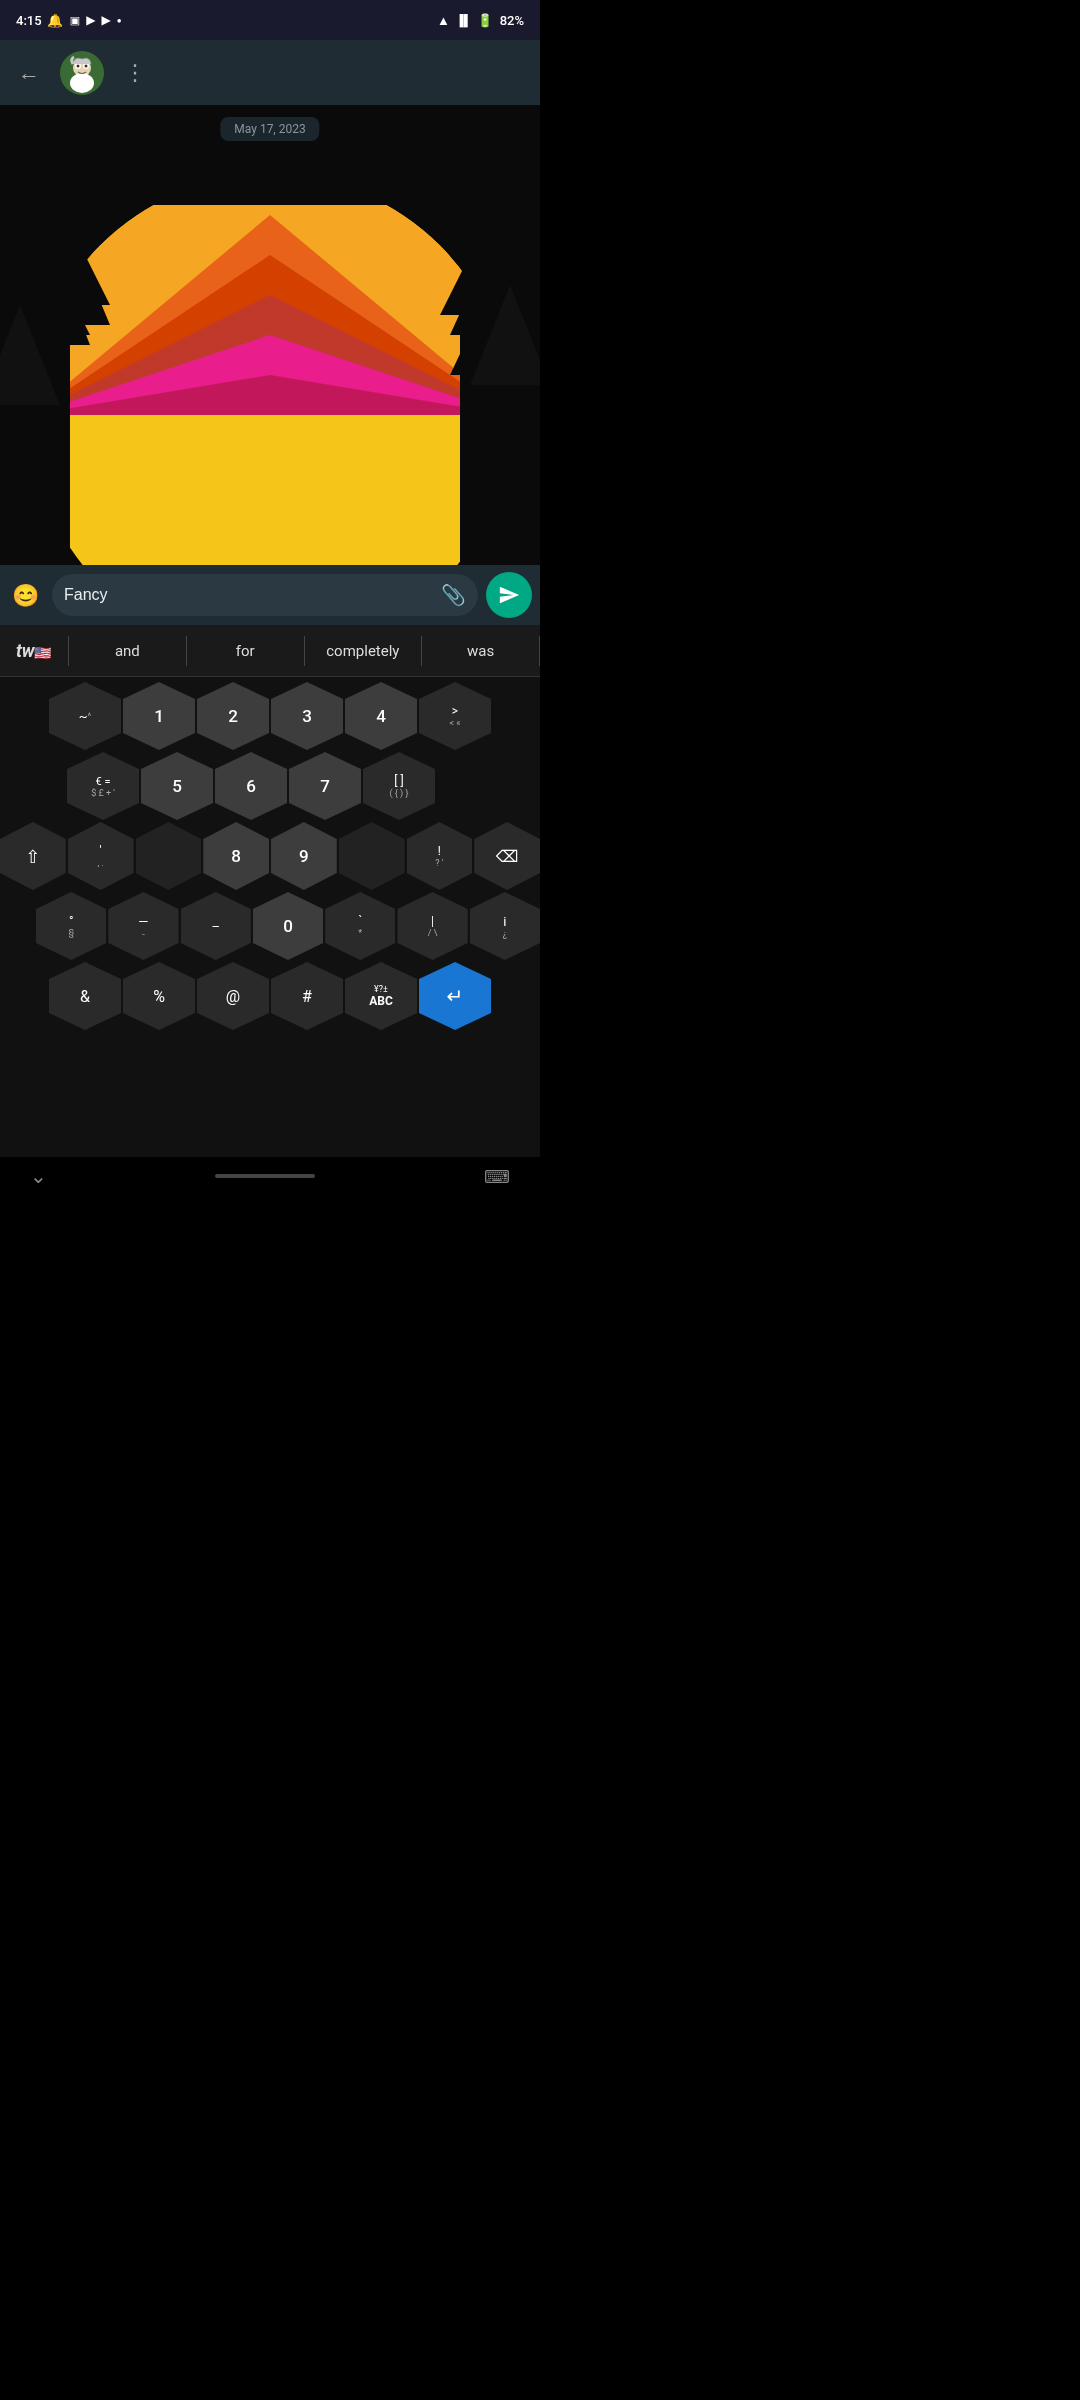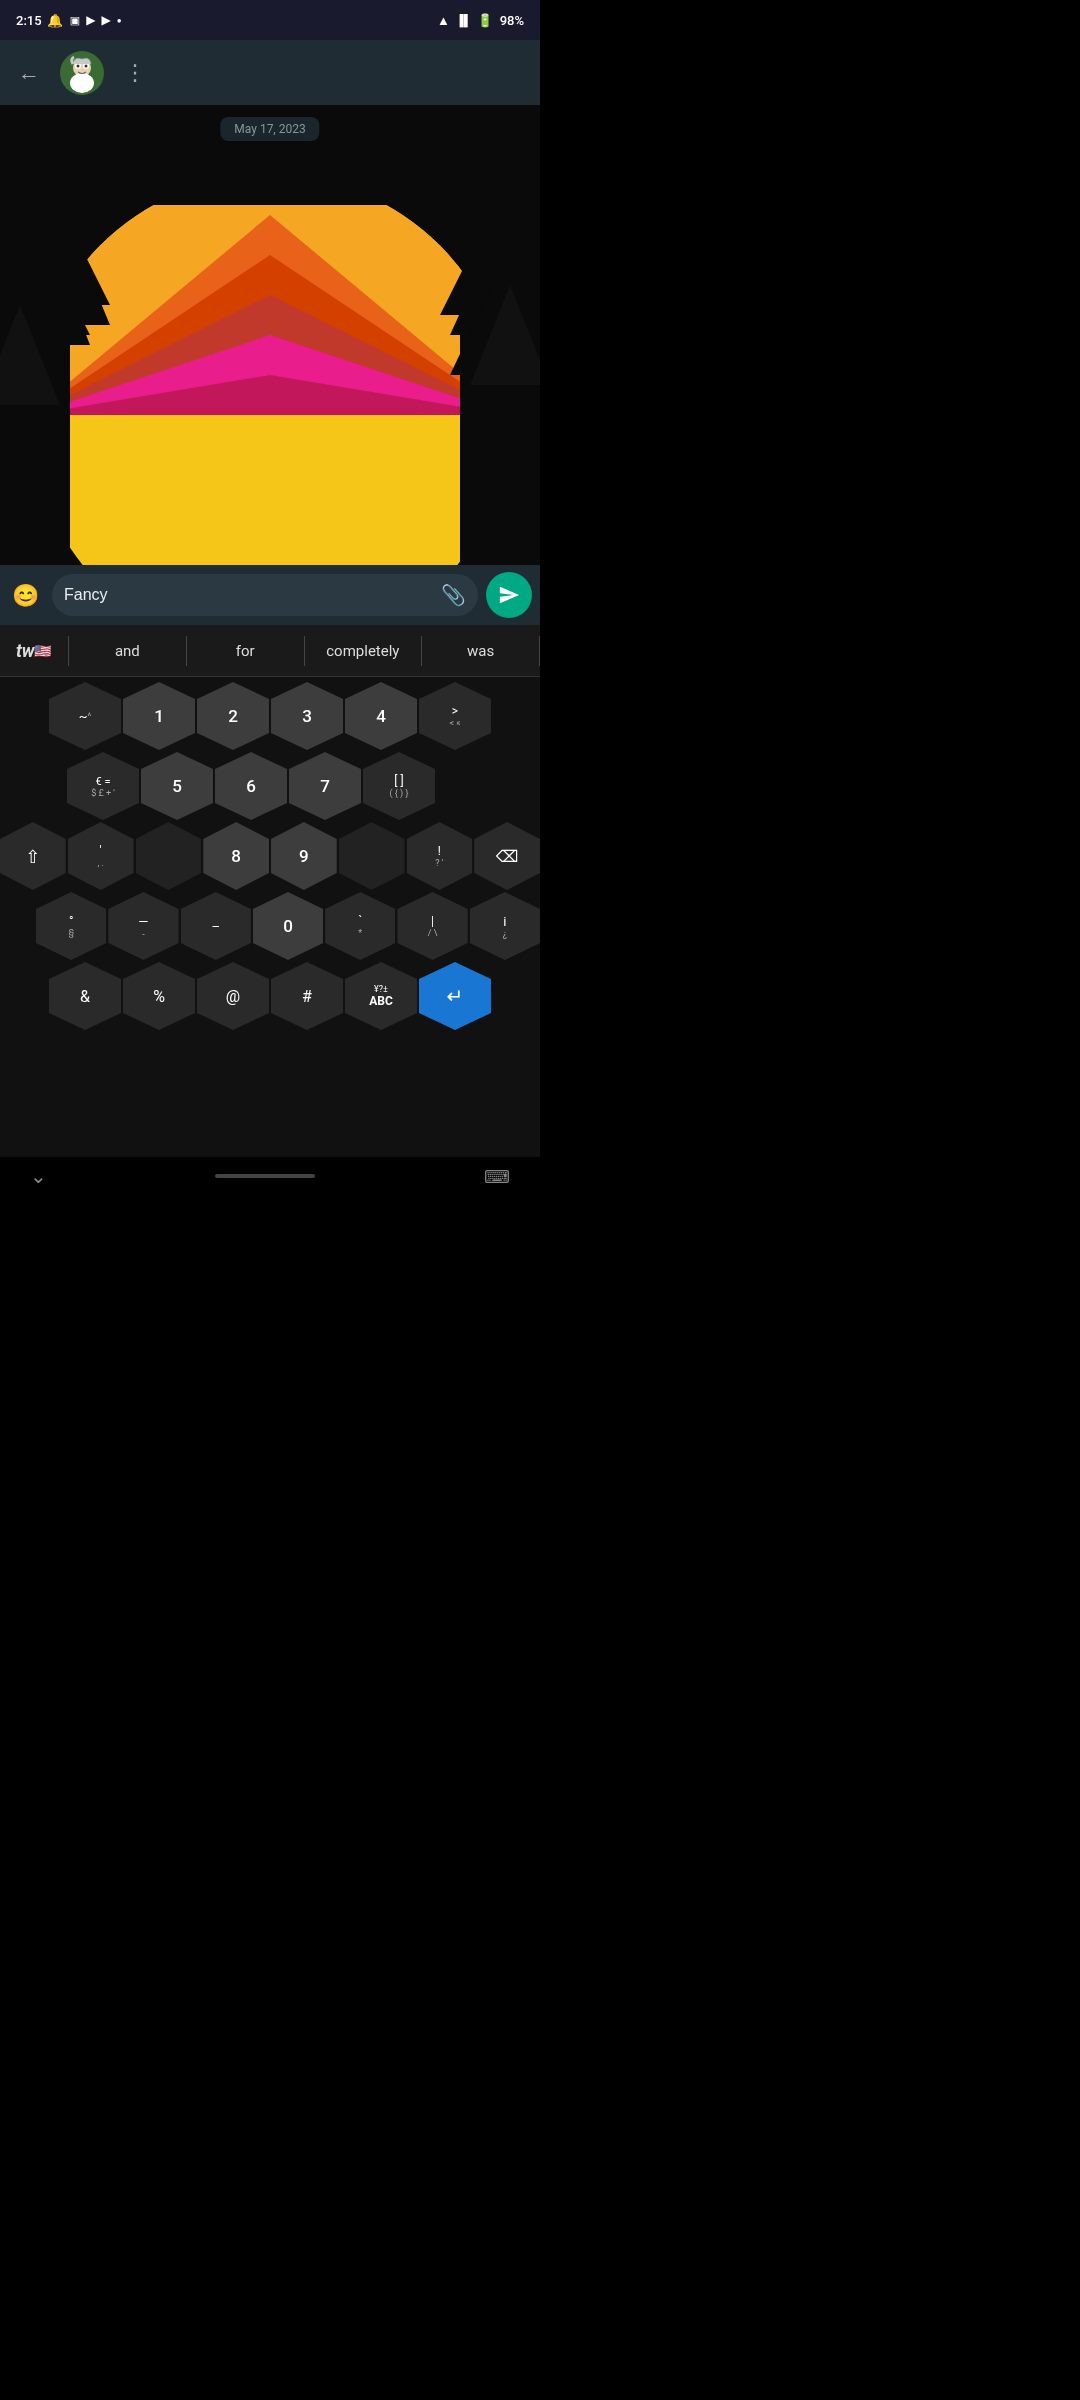--- a/index.html
+++ b/index.html
@@ -162,21 +162,21 @@
       height: 52px;
       background: #1a1a1a;
       display: flex;
       align-items: center;
       padding: 0 0;
       border-bottom: 1px solid #333;
     }
     .swiftkey-logo {
       width: 68px;
       display: flex;
-      align-items: center;
+      align-items: flex-end;
       justify-content: center;
       font-size: 13px;
       color: #ccc;
       padding: 0 18px;
       flex-shrink: 0;
     }
     .suggestion-divider {
       width: 1px;
       height: 30px;
       background: #444;
@@ -256,32 +256,32 @@
     .sunset-canvas {
       width: 100%;
       height: 100%;
     }
   </style>
 </head>
 <body>
 
 <div class="status-bar">
   <div class="status-left">
-    <span>2:15</span>
+    <span>4:15</span>
     <span>🔔</span>
     <span style="font-size:11px;">▣</span>
     <span style="font-size:12px;">▶</span>
     <span style="font-size:12px;">▶</span>
     <span style="font-size:8px;">●</span>
   </div>
   <div class="status-right">
     <span>▲</span>
     <span style="font-size:11px;">▐▌</span>
     <span>🔋</span>
-    <span>98%</span>
+    <span>82%</span>
   </div>
 </div>
 
 <div class="header">
   <div class="header-back">←</div>
   <div class="header-avatar">
     <svg width="44" height="44" viewBox="0 0 44 44">
 
       <circle cx="22" cy="22" r="22" fill="#3a6b35"></circle>
       <circle cx="22" cy="17" r="9" fill="#e8d5b0"></circle>

